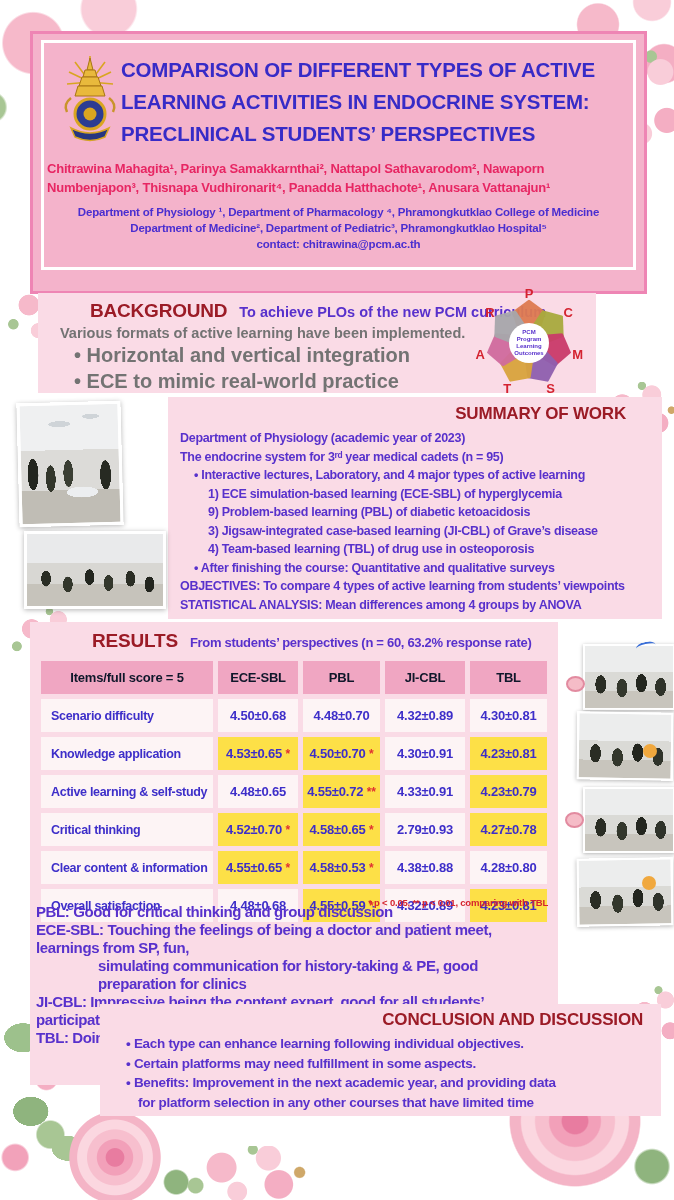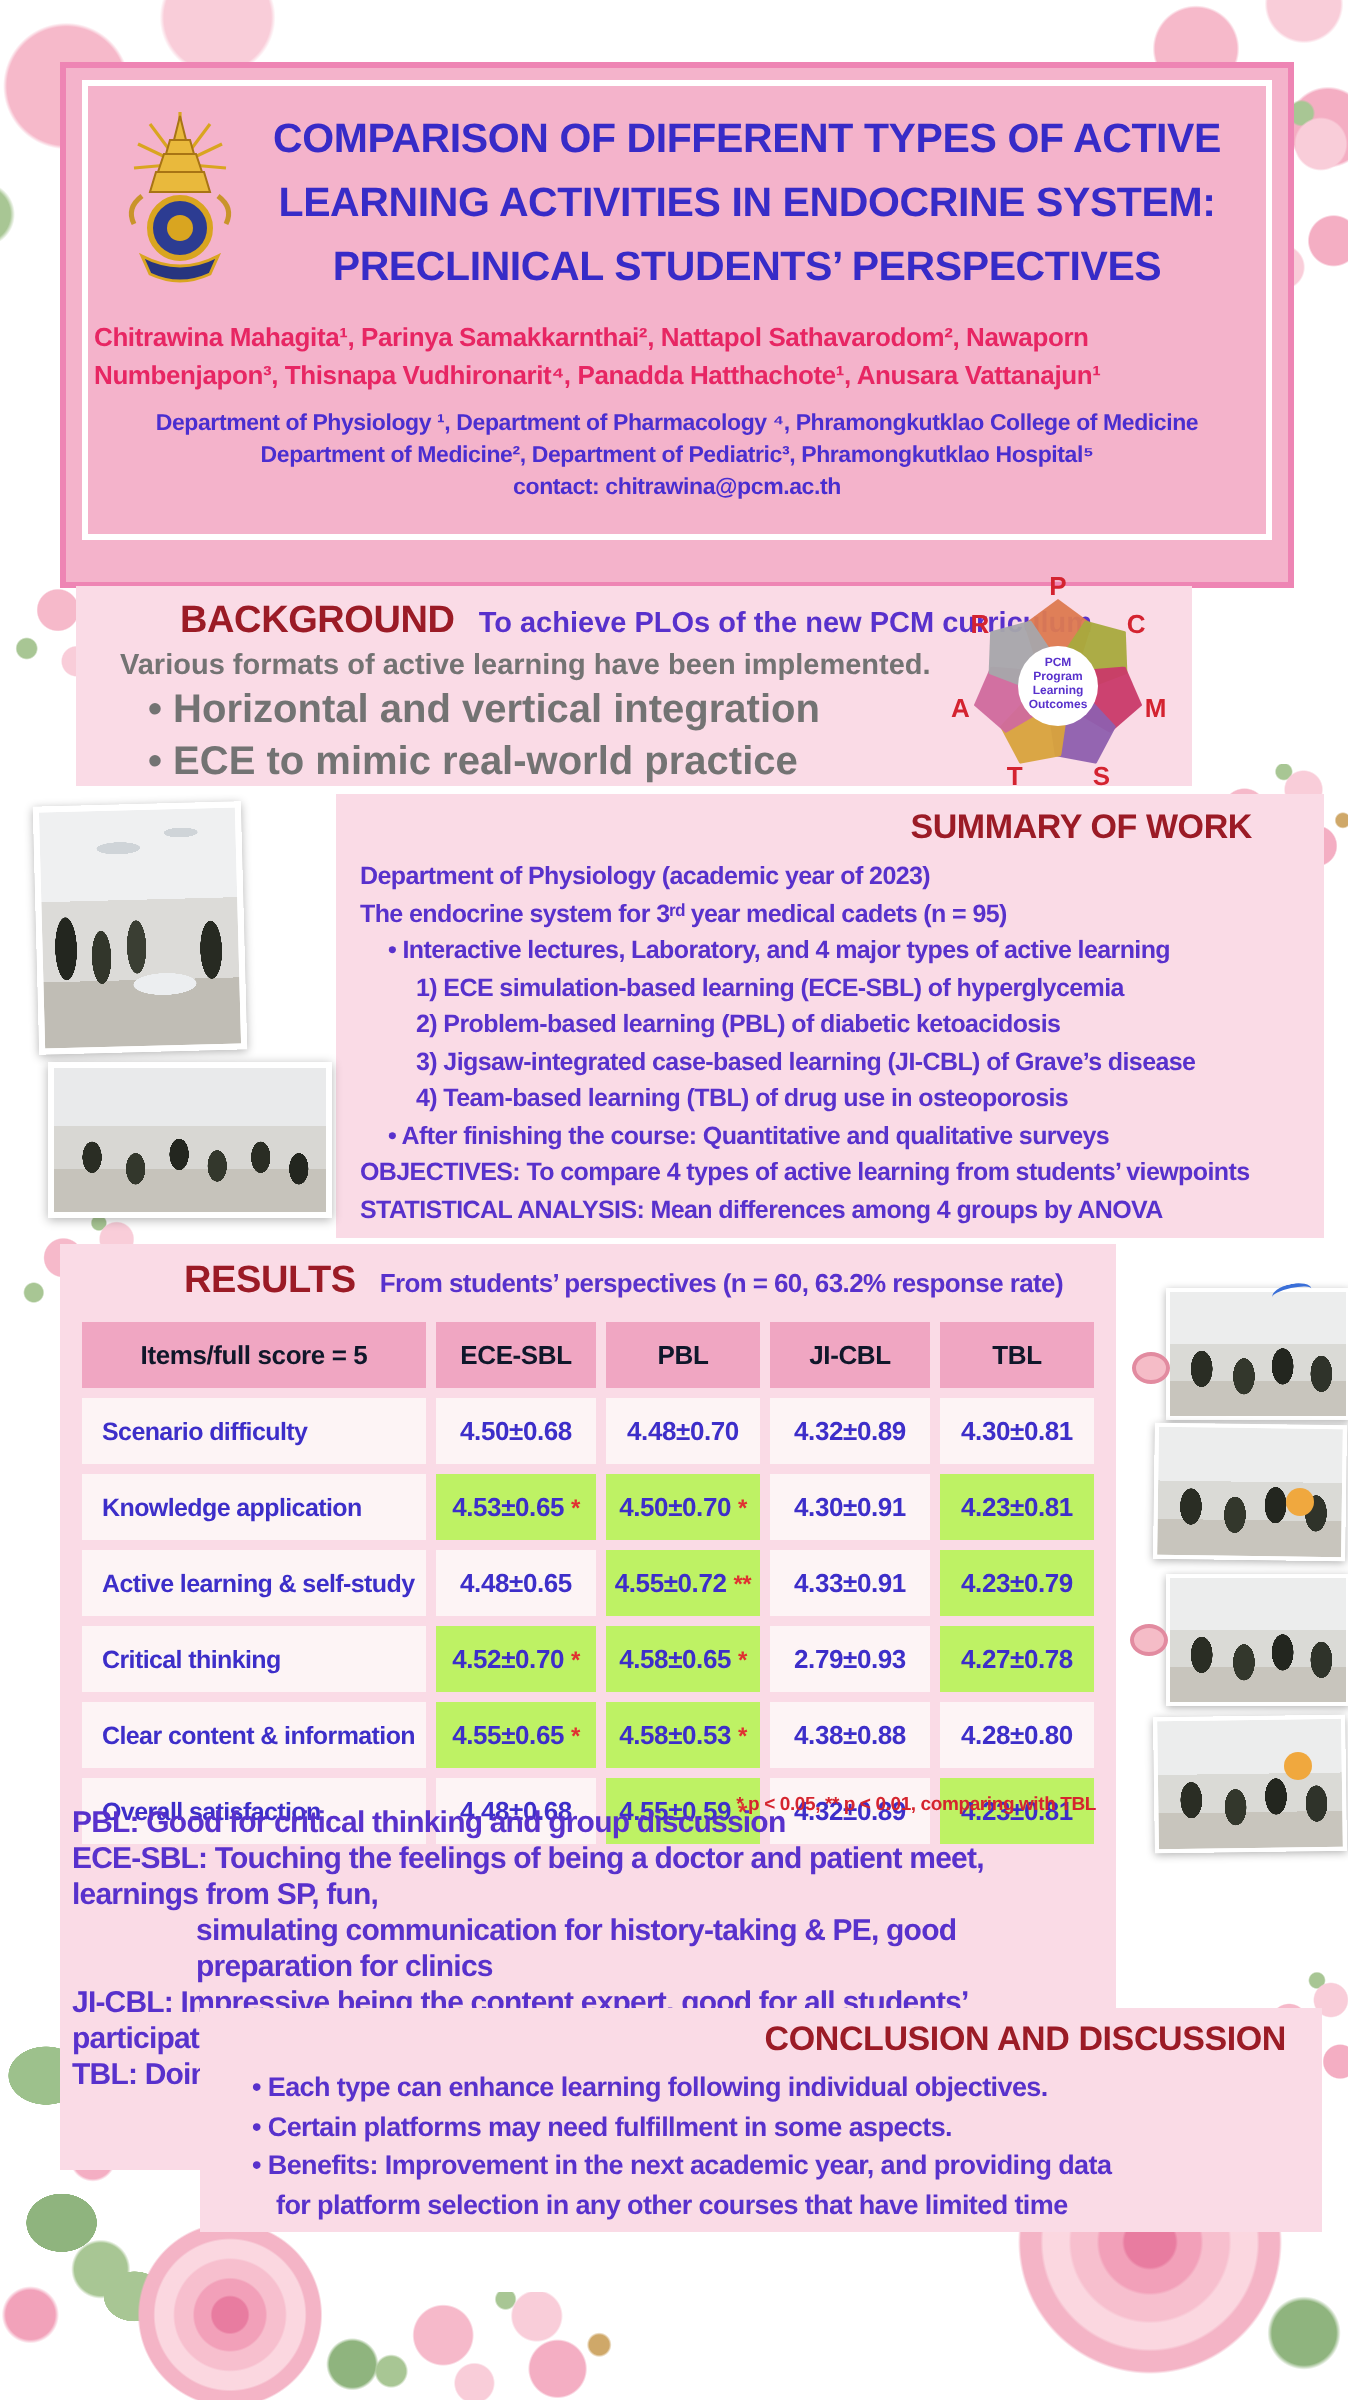--- a/index.html
+++ b/index.html
@@ -9,21 +9,21 @@
     font-family:"Liberation Sans",sans-serif;font-weight:bold;
   }
   
   .sec{position:absolute;background:#fadbe6;z-index:1;}
   .sec-heading{color:#9b1b26;letter-spacing:-0.2px;}
   .ptext{color:#737373;}
   
   #header{left:30px;top:31px;width:611px;height:257px;background:#f4b3cb;border:3px solid #ee85b4;z-index:1;position:absolute;}
   #header-inner{position:absolute;left:8px;top:6px;right:8px;bottom:21px;border:3px solid #ffffff;}
   #crest{position:absolute;left:26px;top:20px;width:62px;height:92px;}
-  #title{margin:20px 18px 0 88px;text-align:center;font-size:20.5px;line-height:32px;color:#372bc7;letter-spacing:-0.2px;}
+  #title{margin:20px 18px 0 88px;text-align:left;font-size:20.5px;line-height:32px;color:#372bc7;letter-spacing:-0.2px;}
   #authors{margin:9px 14px 0 14px;text-align:left;font-size:13px;line-height:19px;color:#e72663;letter-spacing:-0.2px;}
   #affils{margin:7px 6px 0 6px;text-align:center;font-size:11.5px;line-height:16px;color:#4a2ed0;letter-spacing:-0.2px;}
   
   #background-sec{left:38px;top:293px;width:558px;height:100px;}
   #bg-headline{margin:7px 0 0 52px;font-size:19px;}
   #bg-headline .intro{font-size:14.5px;color:#5831cc;margin-left:12px;}
   #bg-line{margin:3px 0 0 22px;font-size:14.5px;}
   .bg-bullet{margin:3px 0 0 36px;font-size:20px;}
   
   #plo-diagram{position:absolute;right:2px;top:1px;width:130px;height:98px;}
@@ -62,21 +62,21 @@
       linear-gradient(180deg,#e9eaeb 0 40%,#d8d7d3 40% 70%,#c6c3bb 70% 100%);}
   
   #results-sec{left:30px;top:622px;width:528px;height:463px;}
   #results-headline{margin:8px 0 0 62px;font-size:19px;}
   #results-headline .intro{font-size:13px;color:#5831cc;margin-left:12px;letter-spacing:-0.3px;}
   #results-table{position:absolute;left:6px;top:34px;}
   #results-table table{border-collapse:separate;border-spacing:5px;}
   #results-table th{background:#f0a6c2;color:#0f172a;font-size:13px;height:31px;font-weight:bold;letter-spacing:-0.2px;}
   #results-table td{background:#fdf4f5;height:31px;text-align:center;color:#3d2ec9;font-size:13px;letter-spacing:-0.2px;}
   #results-table td.rowlabel{text-align:left;padding-left:10px;font-size:12.5px;letter-spacing:-0.3px;}
-  #results-table td.green{background:#bef264;}
+  #results-table td.green{background:#fde047;}
   .star{color:#e03131;font-size:12px;}
   #footnote{position:absolute;right:10px;top:275px;font-size:9.5px;color:#d5242e;letter-spacing:-0.2px;}
   #notes{position:absolute;left:6px;top:281px;right:4px;}
   .nline{font-size:15px;line-height:18px;letter-spacing:-0.4px;color:#5831cc;}
   .nline.ind1{padding-left:62px;}
   
   .rphoto{position:absolute;border:2px solid #ffffff;box-shadow:0 1px 4px rgba(0,0,0,.3);z-index:2;
     background:
       radial-gradient(ellipse 9px 15px at 18% 62%,#2a2d24 0 60%,transparent 61%),
       radial-gradient(ellipse 9px 15px at 42% 68%,#33372c 0 60%,transparent 61%),
@@ -220,21 +220,21 @@
     </div>
 </div>
 
 <div id="summary-sec" class="sec">
   <div id="summary-heading" class="sec-heading">SUMMARY OF WORK</div>
   <div id="summary-lines">
       <div class="tline ind0">Department of Physiology (academic year of 2023)</div>
       <div class="tline ind0">The endocrine system for 3ʳᵈ year medical cadets (n = 95)</div>
       <div class="tline ind1">• Interactive lectures, Laboratory, and 4 major types of active learning</div>
       <div class="tline ind2">1) ECE simulation-based learning (ECE-SBL) of hyperglycemia</div>
-      <div class="tline ind2">2) Problem-based learning (PBL) of diabetic ketoacidosis</div>
+      <div class="tline ind2">9) Problem-based learning (PBL) of diabetic ketoacidosis</div>
       <div class="tline ind2">3) Jigsaw-integrated case-based learning (JI-CBL) of Grave’s disease</div>
       <div class="tline ind2">4) Team-based learning (TBL) of drug use in osteoporosis</div>
       <div class="tline ind1">• After finishing the course: Quantitative and qualitative surveys</div>
       <div class="tline ind0">OBJECTIVES: To compare 4 types of active learning from students’ viewpoints</div>
       <div class="tline ind0">STATISTICAL ANALYSIS: Mean differences among 4 groups by ANOVA</div>
     </div>
 </div>
 
 <div id="photo-sim" class="photo"></div>
 <div id="photo-circle" class="photo"></div>

